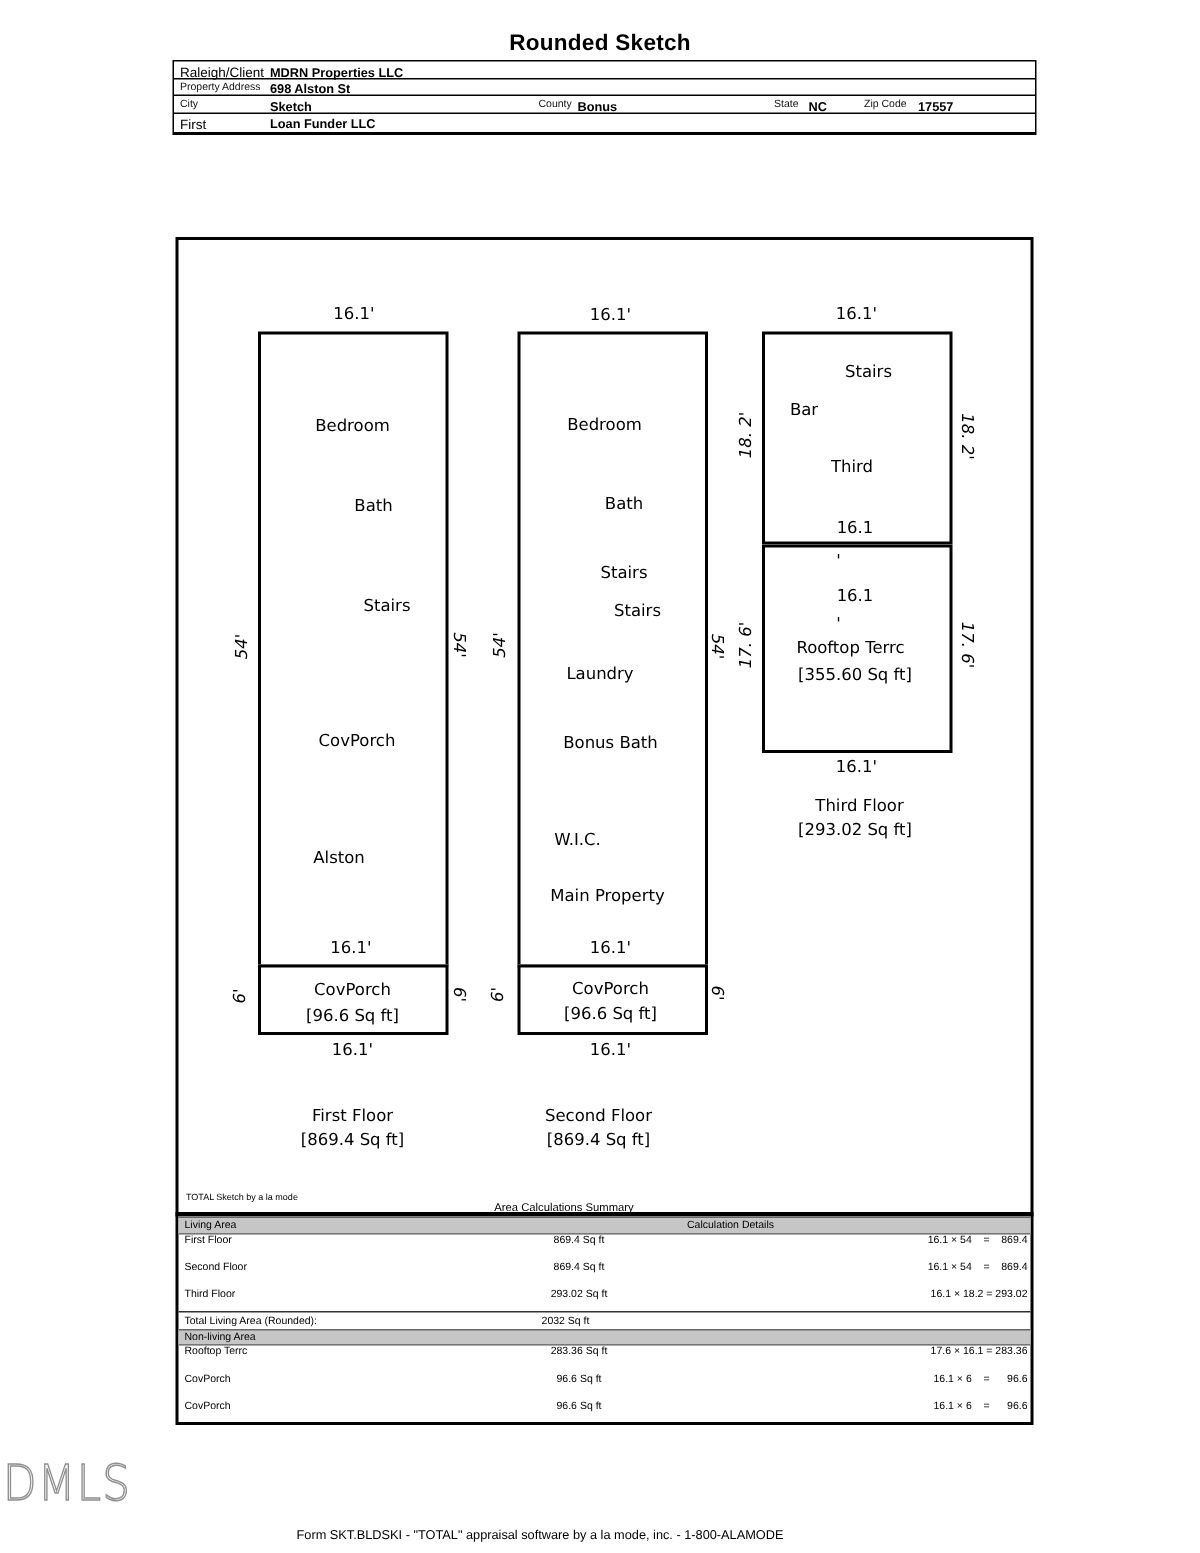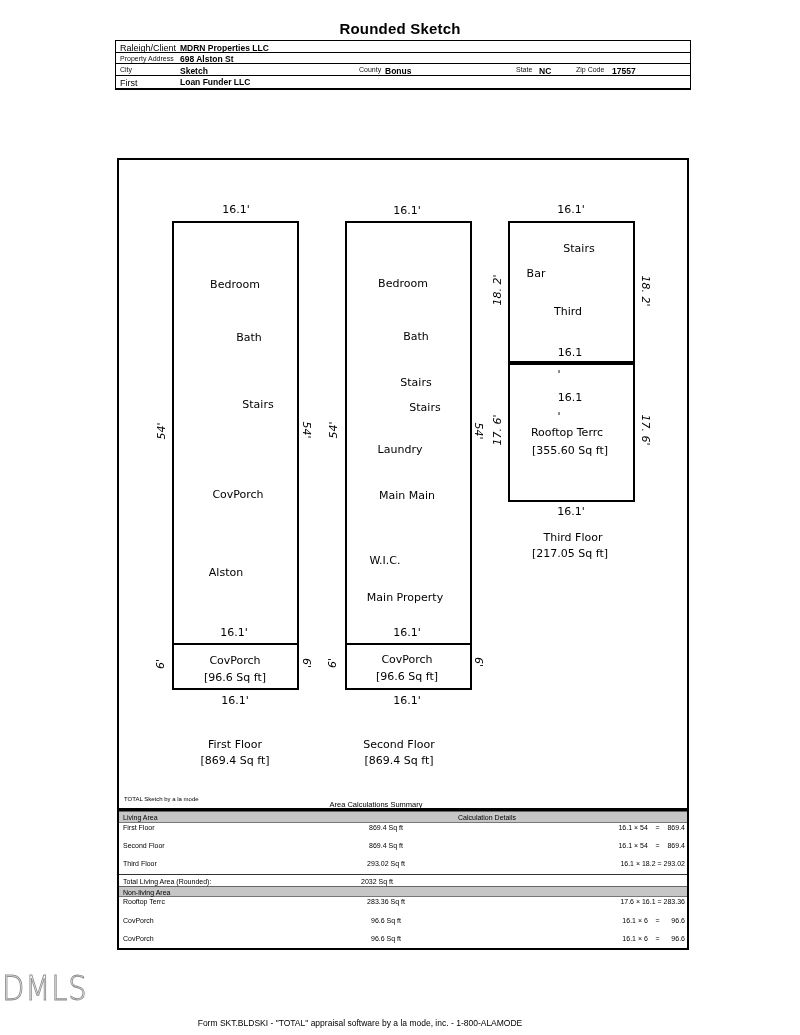--- a/index.html
+++ b/index.html
@@ -97,21 +97,21 @@
   <span class="lbl" style="left:116px;top:600px">[869.4 Sq ft]</span>
 
   <div class="bx" style="left:226px;top:61px;width:127px;height:424px"></div>
   <div class="bx" style="left:226px;top:483px;width:127px;height:47px"></div>
   <span class="lbl" style="left:288px;top:50px">16.1'</span>
   <span class="lbl" style="left:284px;top:123px">Bedroom</span>
   <span class="lbl" style="left:297px;top:176px">Bath</span>
   <span class="lbl" style="left:297px;top:222px">Stairs</span>
   <span class="lbl" style="left:306px;top:247px">Stairs</span>
   <span class="lbl" style="left:281px;top:289px">Laundry</span>
-  <span class="lbl" style="left:288px;top:335px">Main Main</span>
+  <span class="lbl" style="left:288px;top:335px">Bonus Bath</span>
   <span class="lbl" style="left:266px;top:400px">W.I.C.</span>
   <span class="lbl" style="left:286px;top:437px">Main Property</span>
   <span class="lbl" style="left:288px;top:472px">16.1'</span>
   <span class="rl" style="left:214px;top:270px">54'</span>
   <span class="rr" style="left:359px;top:271px">54'</span>
   <span class="lbl" style="left:288px;top:499px">CovPorch</span>
   <span class="lbl" style="left:288px;top:516px">[96.6 Sq ft]</span>
   <span class="rl" style="left:213px;top:503px">6'</span>
   <span class="rr" style="left:359px;top:502px">6'</span>
   <span class="lbl" style="left:288px;top:540px">16.1'</span>
@@ -129,21 +129,21 @@
   <span class="lbl" style="left:451px;top:192px">16.1</span>
   <span class="lbl" style="left:440px;top:214px">'</span>
   <span class="lbl" style="left:451px;top:237px">16.1</span>
   <span class="lbl" style="left:440px;top:256px">'</span>
   <span class="lbl" style="left:448px;top:272px">Rooftop Terrc</span>
   <span class="lbl" style="left:451px;top:290px">[355.60 Sq ft]</span>
   <span class="rl" style="left:378px;top:270px">17. 6'</span>
   <span class="rr" style="left:526px;top:270px">17. 6'</span>
   <span class="lbl" style="left:452px;top:351px">16.1'</span>
   <span class="lbl" style="left:454px;top:377px">Third Floor</span>
-  <span class="lbl" style="left:451px;top:393px">[217.05 Sq ft]</span>
+  <span class="lbl" style="left:451px;top:393px">[293.02 Sq ft]</span>
 
   <span class="credit">TOTAL Sketch by a la mode</span>
   <span class="sum-title">Area Calculations Summary</span>
   <div class="t-divider"></div>
 
   <div class="gband g1">
     <span class="gtext">Living Area</span>
     <span class="gtext-c">Calculation Details</span>
   </div>
 

